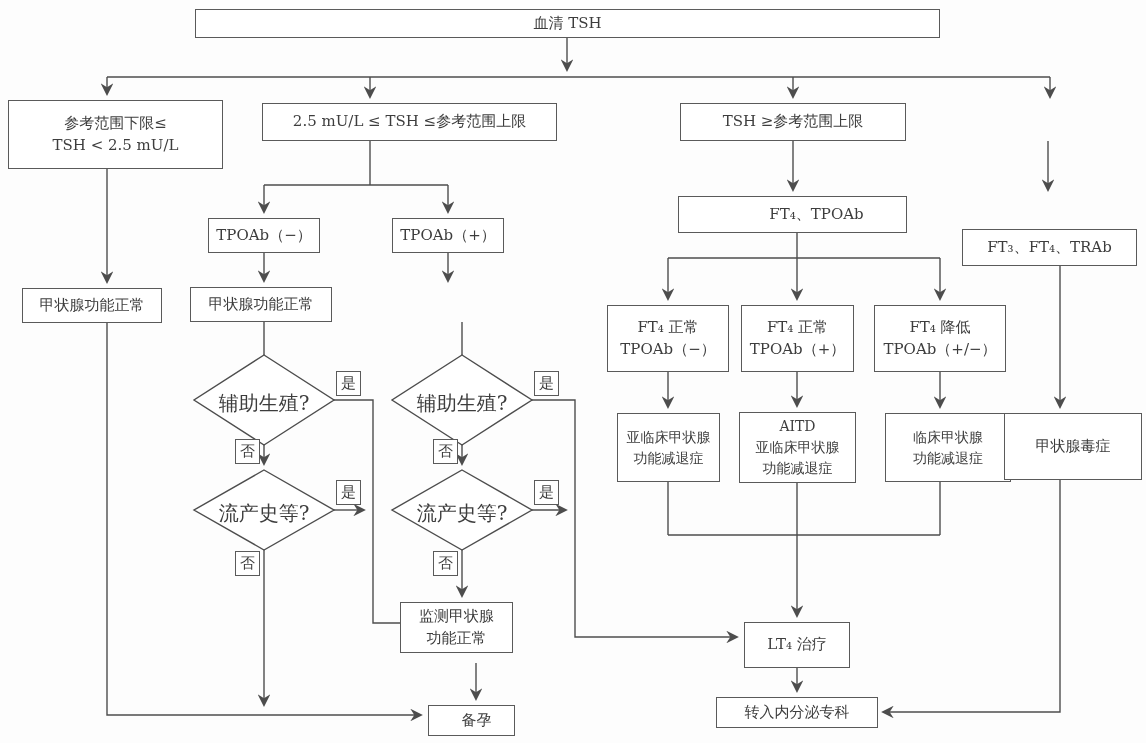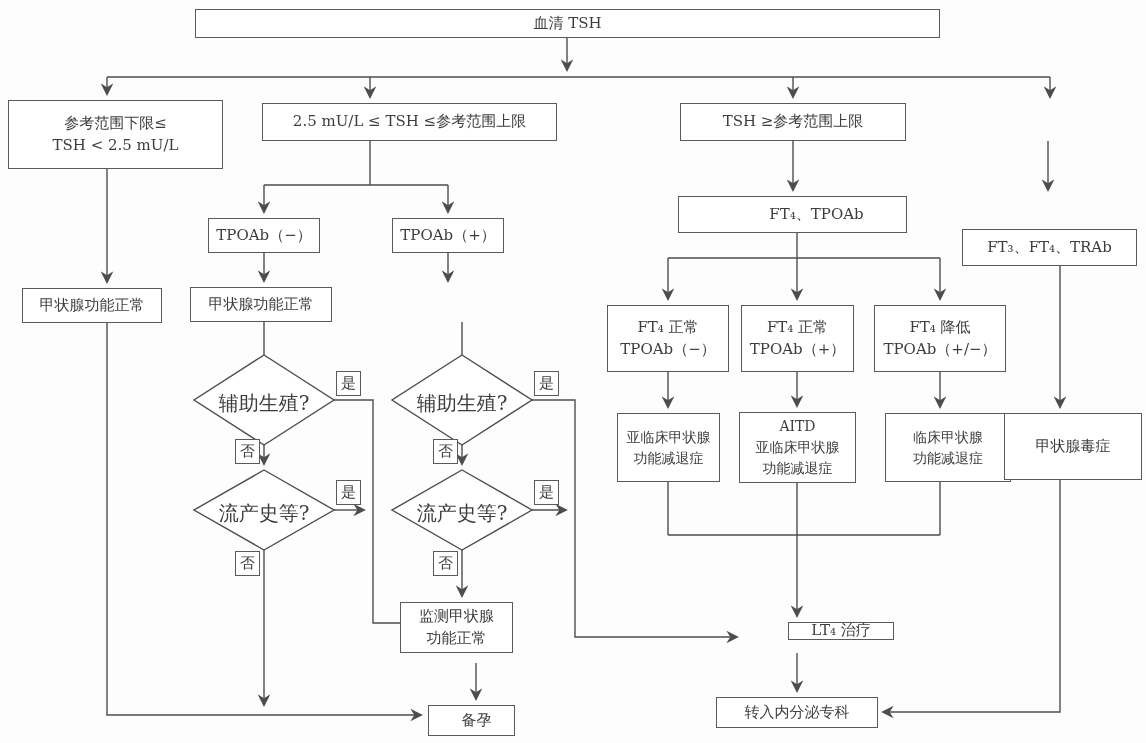--- a/index.html
+++ b/index.html
@@ -178,20 +178,20 @@
     <span>功能减退症</span>
   </div>
   <div class="bx small3" style="left:885px;top:413px;width:126px;height:69px;">
     <span>临床甲状腺</span>
     <span>功能减退症</span>
   </div>
   <div class="bx" style="left:1004px;top:413px;width:138px;height:67px;">
     <span>甲状腺毒症</span>
   </div>
 
-  <div class="bx" style="left:744px;top:622px;width:106px;height:18px;margin-left:44px;">
+  <div class="bx" style="left:744px;top:622px;width:106px;height:46px;">
     <span>LT₄ 治疗</span>
   </div>
   <div class="bx" style="left:716px;top:697px;width:162px;height:31px;">
     <span>转入内分泌专科</span>
   </div>
 
 </div>
 
 </body></html>

